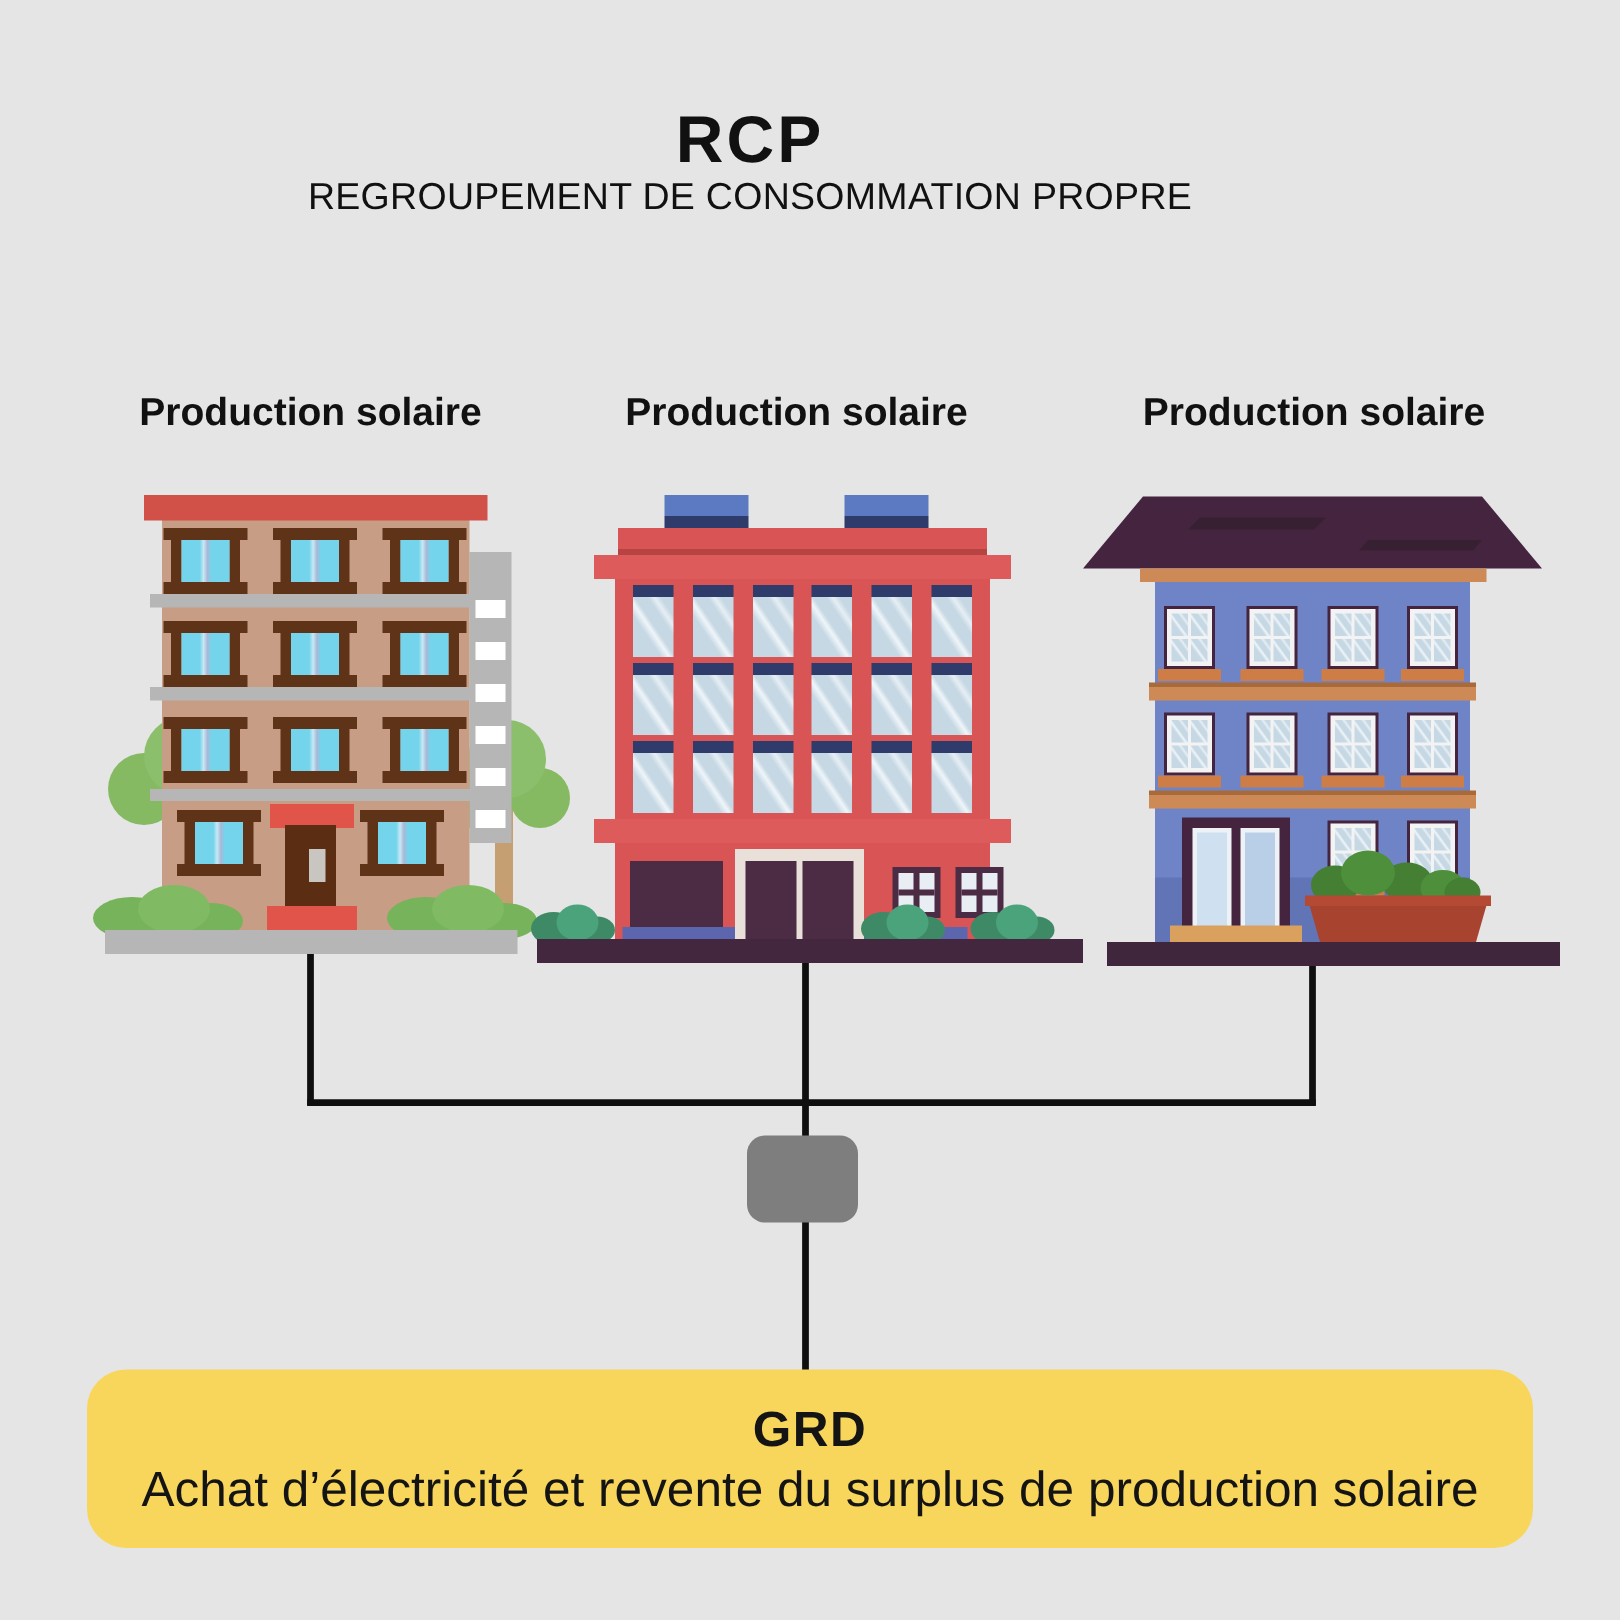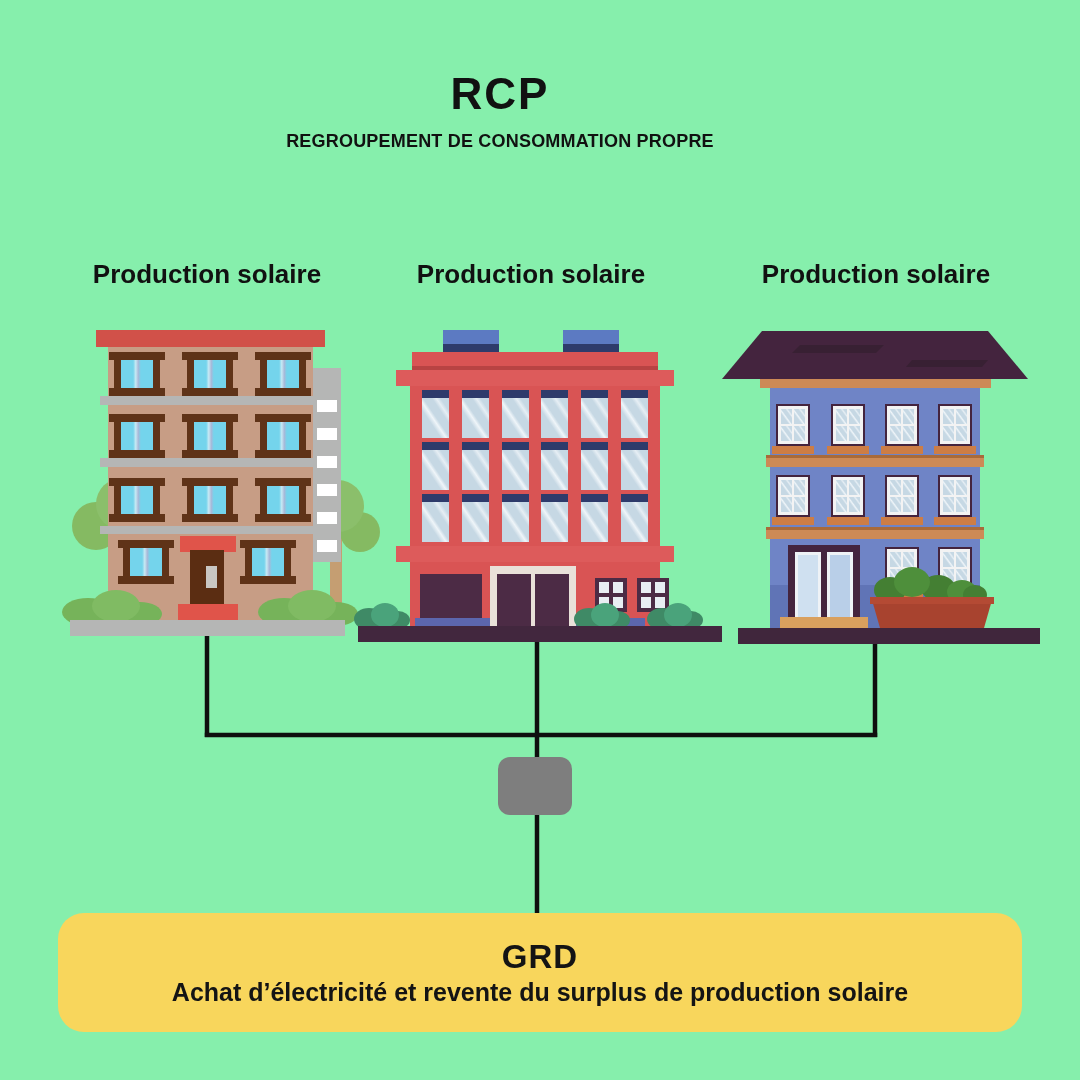--- a/index.html
+++ b/index.html
@@ -1,29 +1,29 @@
 <!DOCTYPE html>
 <html><head>
 <meta charset="utf-8">
 <style>
   html,body{margin:0;padding:0;background:#ffffff;}
-  .canvas{position:relative;width:1080px;height:1080px;background:#86efac;overflow:hidden;
+  .canvas{position:relative;width:1080px;height:1080px;background:#e5e5e5;overflow:hidden;
           font-family:"Liberation Sans",sans-serif;color:#111;}
   .header{position:absolute;top:72px;left:0;width:1000px;text-align:center;}
   .title{font-size:44px;font-weight:800;letter-spacing:2px;line-height:1;}
-  .subtitle{font-size:18px;font-weight:700;letter-spacing:.2px;margin-top:16px;line-height:1.1;}
+  .subtitle{font-size:25px;font-weight:400;letter-spacing:.2px;margin-top:2px;line-height:1.1;}
   .bld-label{position:absolute;top:261px;transform:translateX(-50%);
              font-size:26px;font-weight:800;white-space:nowrap;line-height:1;}
   .l1{left:207px;} .l2{left:531px;} .l3{left:876px;}
   .diagram-svg{position:absolute;left:0;top:0;width:1080px;height:1080px;}
   .banner{position:absolute;left:58px;top:913px;width:964px;height:119px;border-radius:26px;
           display:flex;flex-direction:column;justify-content:center;align-items:center;gap:7px;
           background:#F8D65C;text-align:center;}
   .banner-title{font-size:33px;font-weight:800;letter-spacing:1px;line-height:1;}
-  .banner-sub{font-size:25px;font-weight:700;line-height:1;}
+  .banner-sub{font-size:33px;font-weight:400;line-height:1;}
 </style>
 </head>
 <body>
 
 <div class="canvas">
 
   <div class="header">
     <div class="title">RCP</div>
     <div class="subtitle">REGROUPEMENT DE CONSOMMATION PROPRE</div>
   </div>

